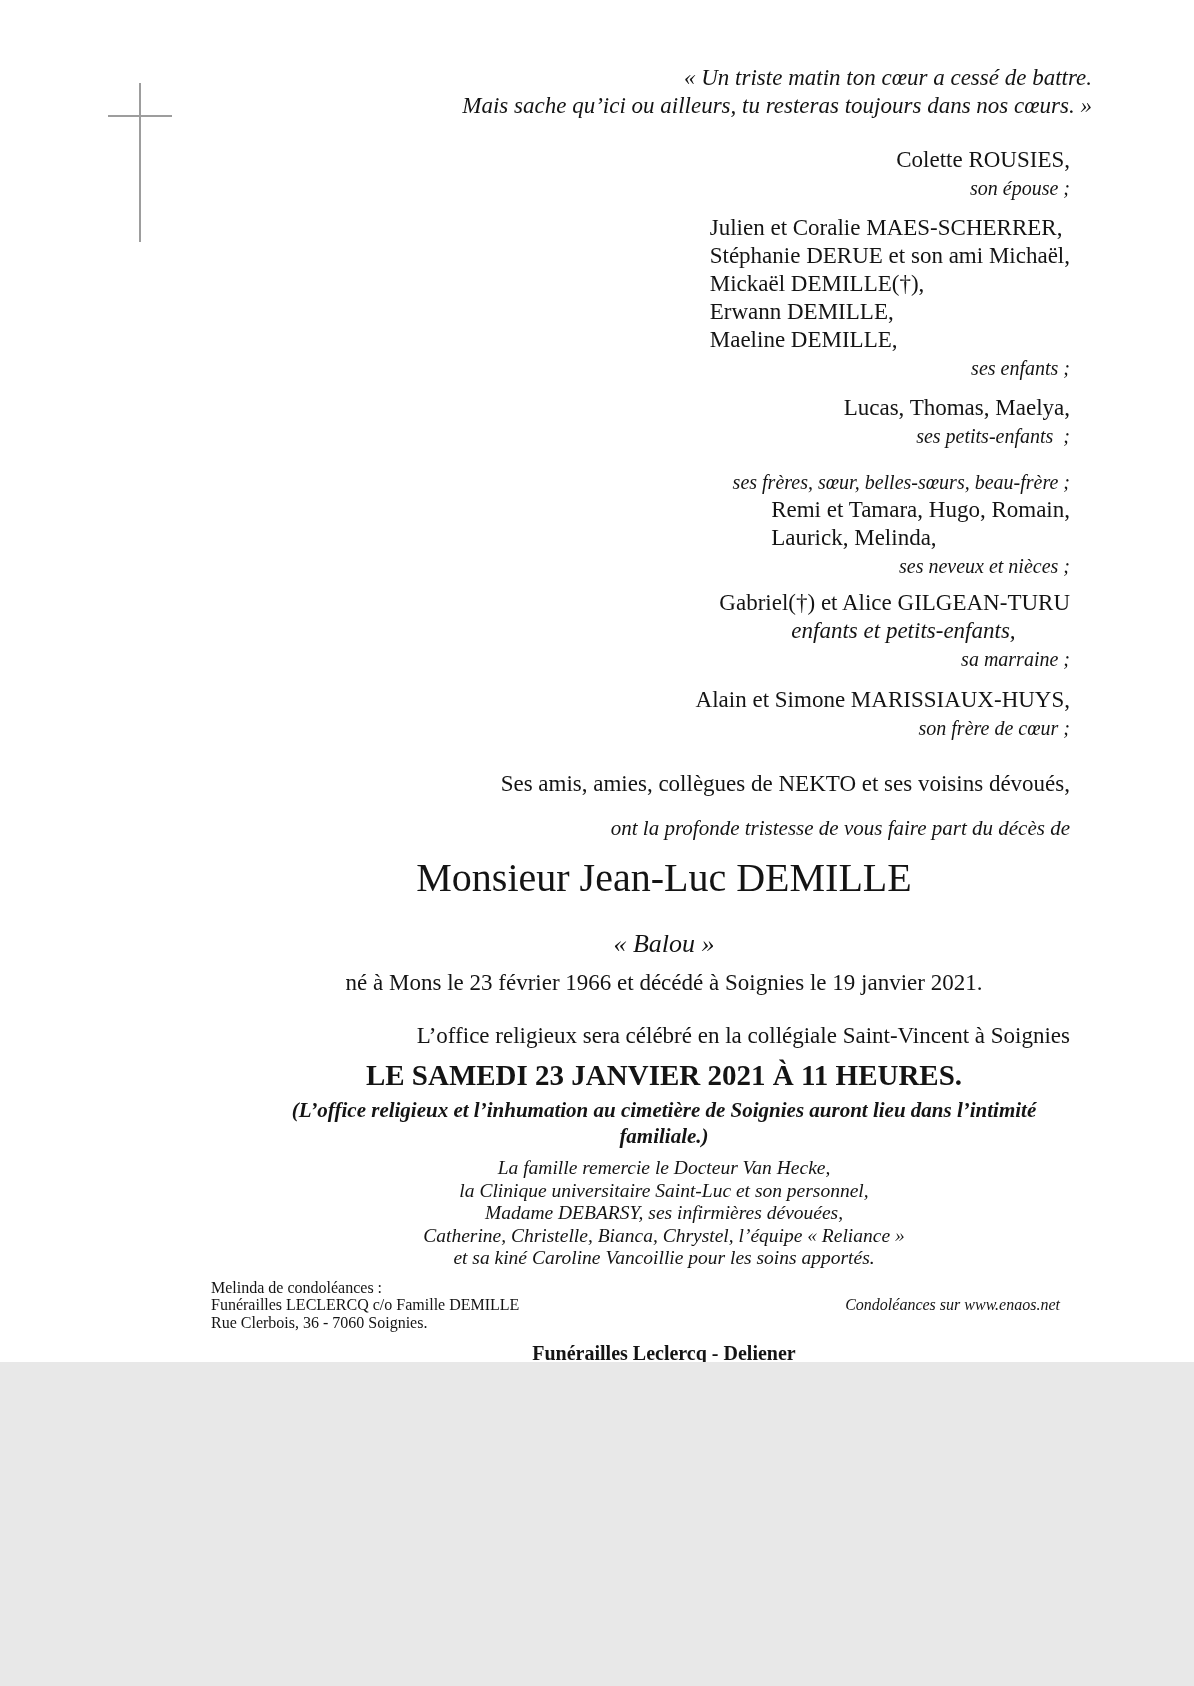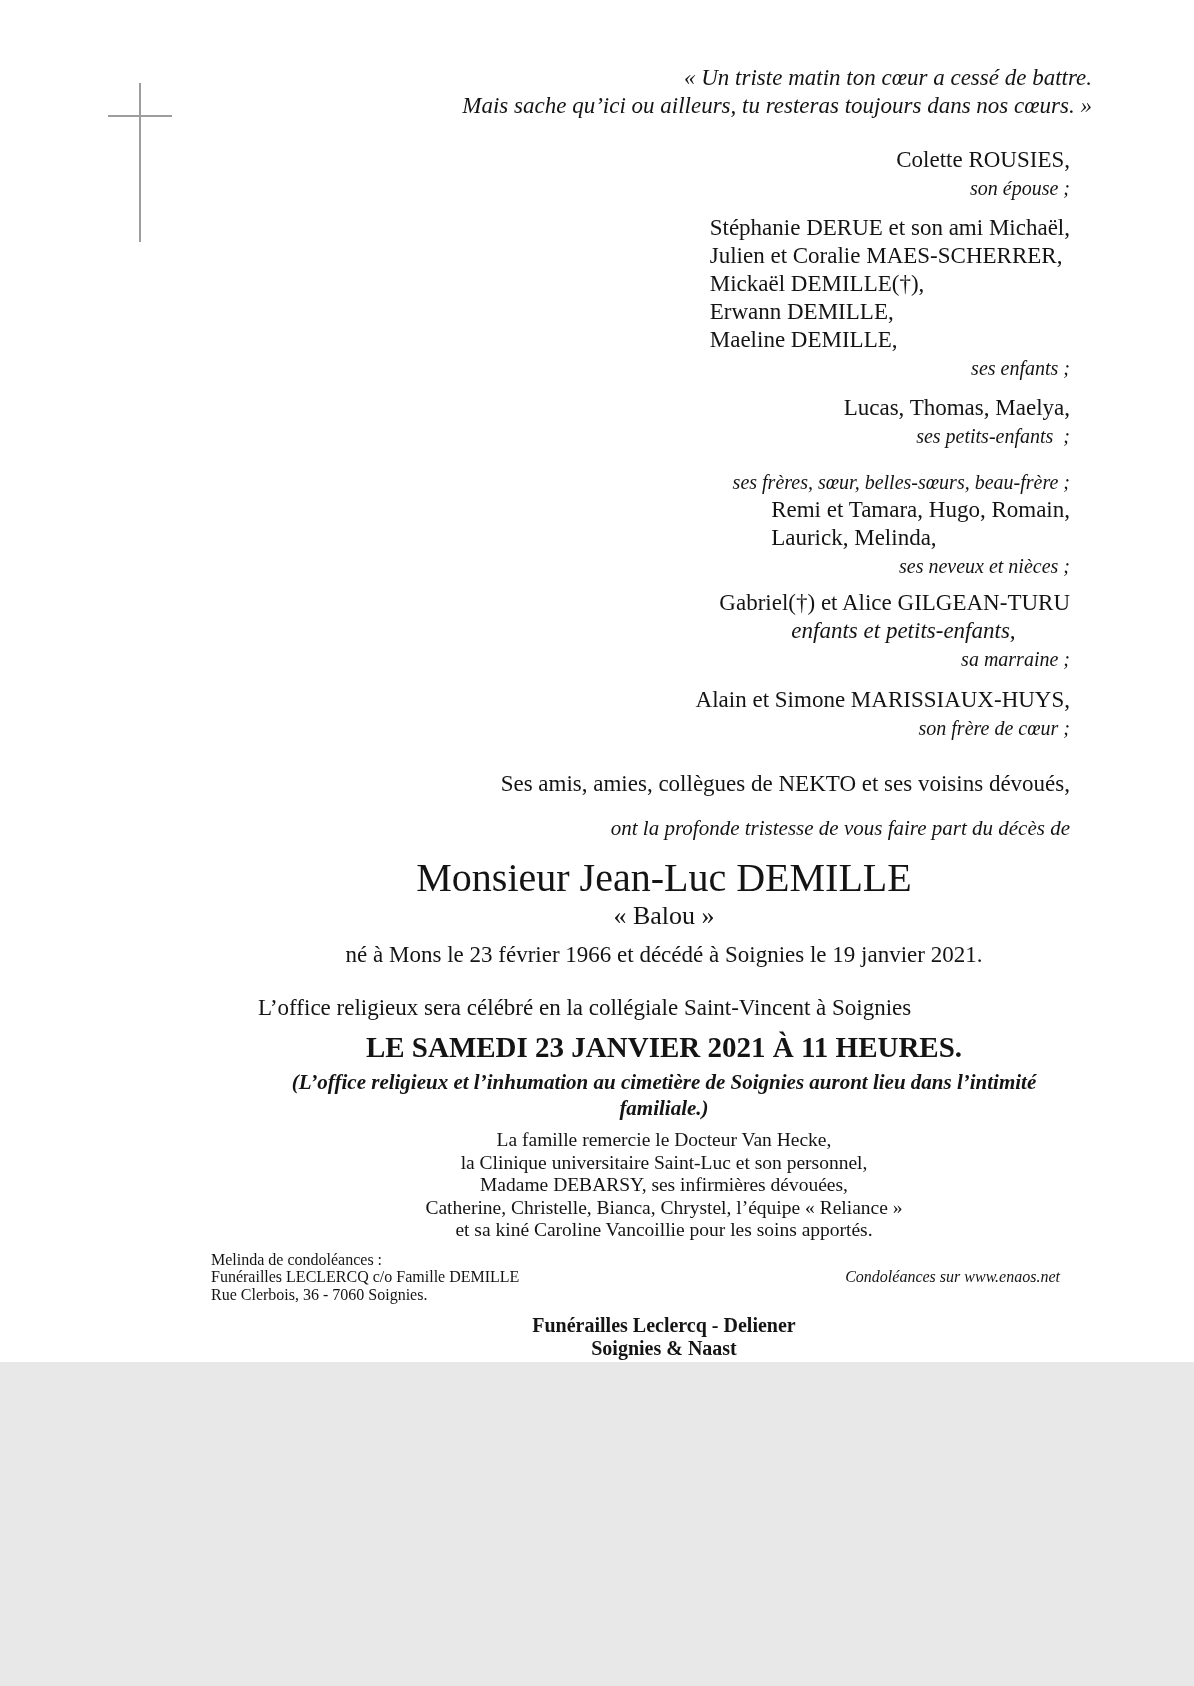--- a/index.html
+++ b/index.html
@@ -39,26 +39,26 @@
   .g-children{margin-top:12px;}
   .g-grandchildren{margin-top:12px;}
   .g-siblings{margin-top:18px;}
   .g-nephews{margin-top:0;}
   .g-godmother{margin-top:9px;}
   .g-heartbrother{margin-top:13px;}
   .g-friends{margin-top:28px;}
 
   .intro{margin-top:16px;text-align:right;font-style:italic;font-size:21px;line-height:28px;}
   .deceased{margin-top:13px;text-align:center;font-size:40px;line-height:46px;}
-  .nickname{margin-top:0;text-align:center;font-size:26px;line-height:30px;}
+  .nickname{margin-top:28px;text-align:center;font-style:italic;font-size:26px;line-height:30px;}
   .dates{margin-top:10px;text-align:center;font-size:23px;line-height:28px;}
-  .office{margin-top:25px;text-align:left;font-size:23px;line-height:28px;}
+  .office{margin-top:25px;text-align:right;font-size:23px;line-height:28px;}
   .service-date{margin-top:9px;text-align:center;font-weight:bold;font-size:29px;line-height:32px;}
   .private{margin-top:6px;text-align:center;font-weight:bold;font-style:italic;font-size:21px;line-height:26px;}
-  .thanks{margin-top:8px;text-align:center;font-size:19.5px;line-height:22.5px;}
+  .thanks{margin-top:8px;text-align:center;font-style:italic;font-size:19.5px;line-height:22.5px;}
 
   
   .smallprint{
     margin:9px 134px 0 211px;
     display:flex;justify-content:space-between;align-items:center;
     font-size:16px;line-height:17.5px;
   }
   .online{font-style:italic;font-size:16px;line-height:17.5px;}
 
   .funeral{margin-top:11px;text-align:center;}
@@ -84,22 +84,22 @@
 
     <div class="group g-spouse">
       <div class="names">
         <div class="nline">Colette ROUSIES,</div>
       </div>
       <div class="rel">son épouse ;</div>
     </div>
 
     <div class="group g-children">
       <div class="names">
+        <div class="nline">Julien et Coralie MAES-SCHERRER,</div>
         <div class="nline">Stéphanie DERUE et son ami Michaël,</div>
-        <div class="nline">Julien et Coralie MAES-SCHERRER,</div>
         <div class="nline">Mickaël DEMILLE(†),</div>
         <div class="nline">Erwann DEMILLE,</div>
         <div class="nline">Maeline DEMILLE,</div>
       </div>
       <div class="rel">ses enfants ;</div>
     </div>
 
     <div class="group g-grandchildren">
       <div class="names">
         <div class="nline">Lucas, Thomas, Maelya,</div>

